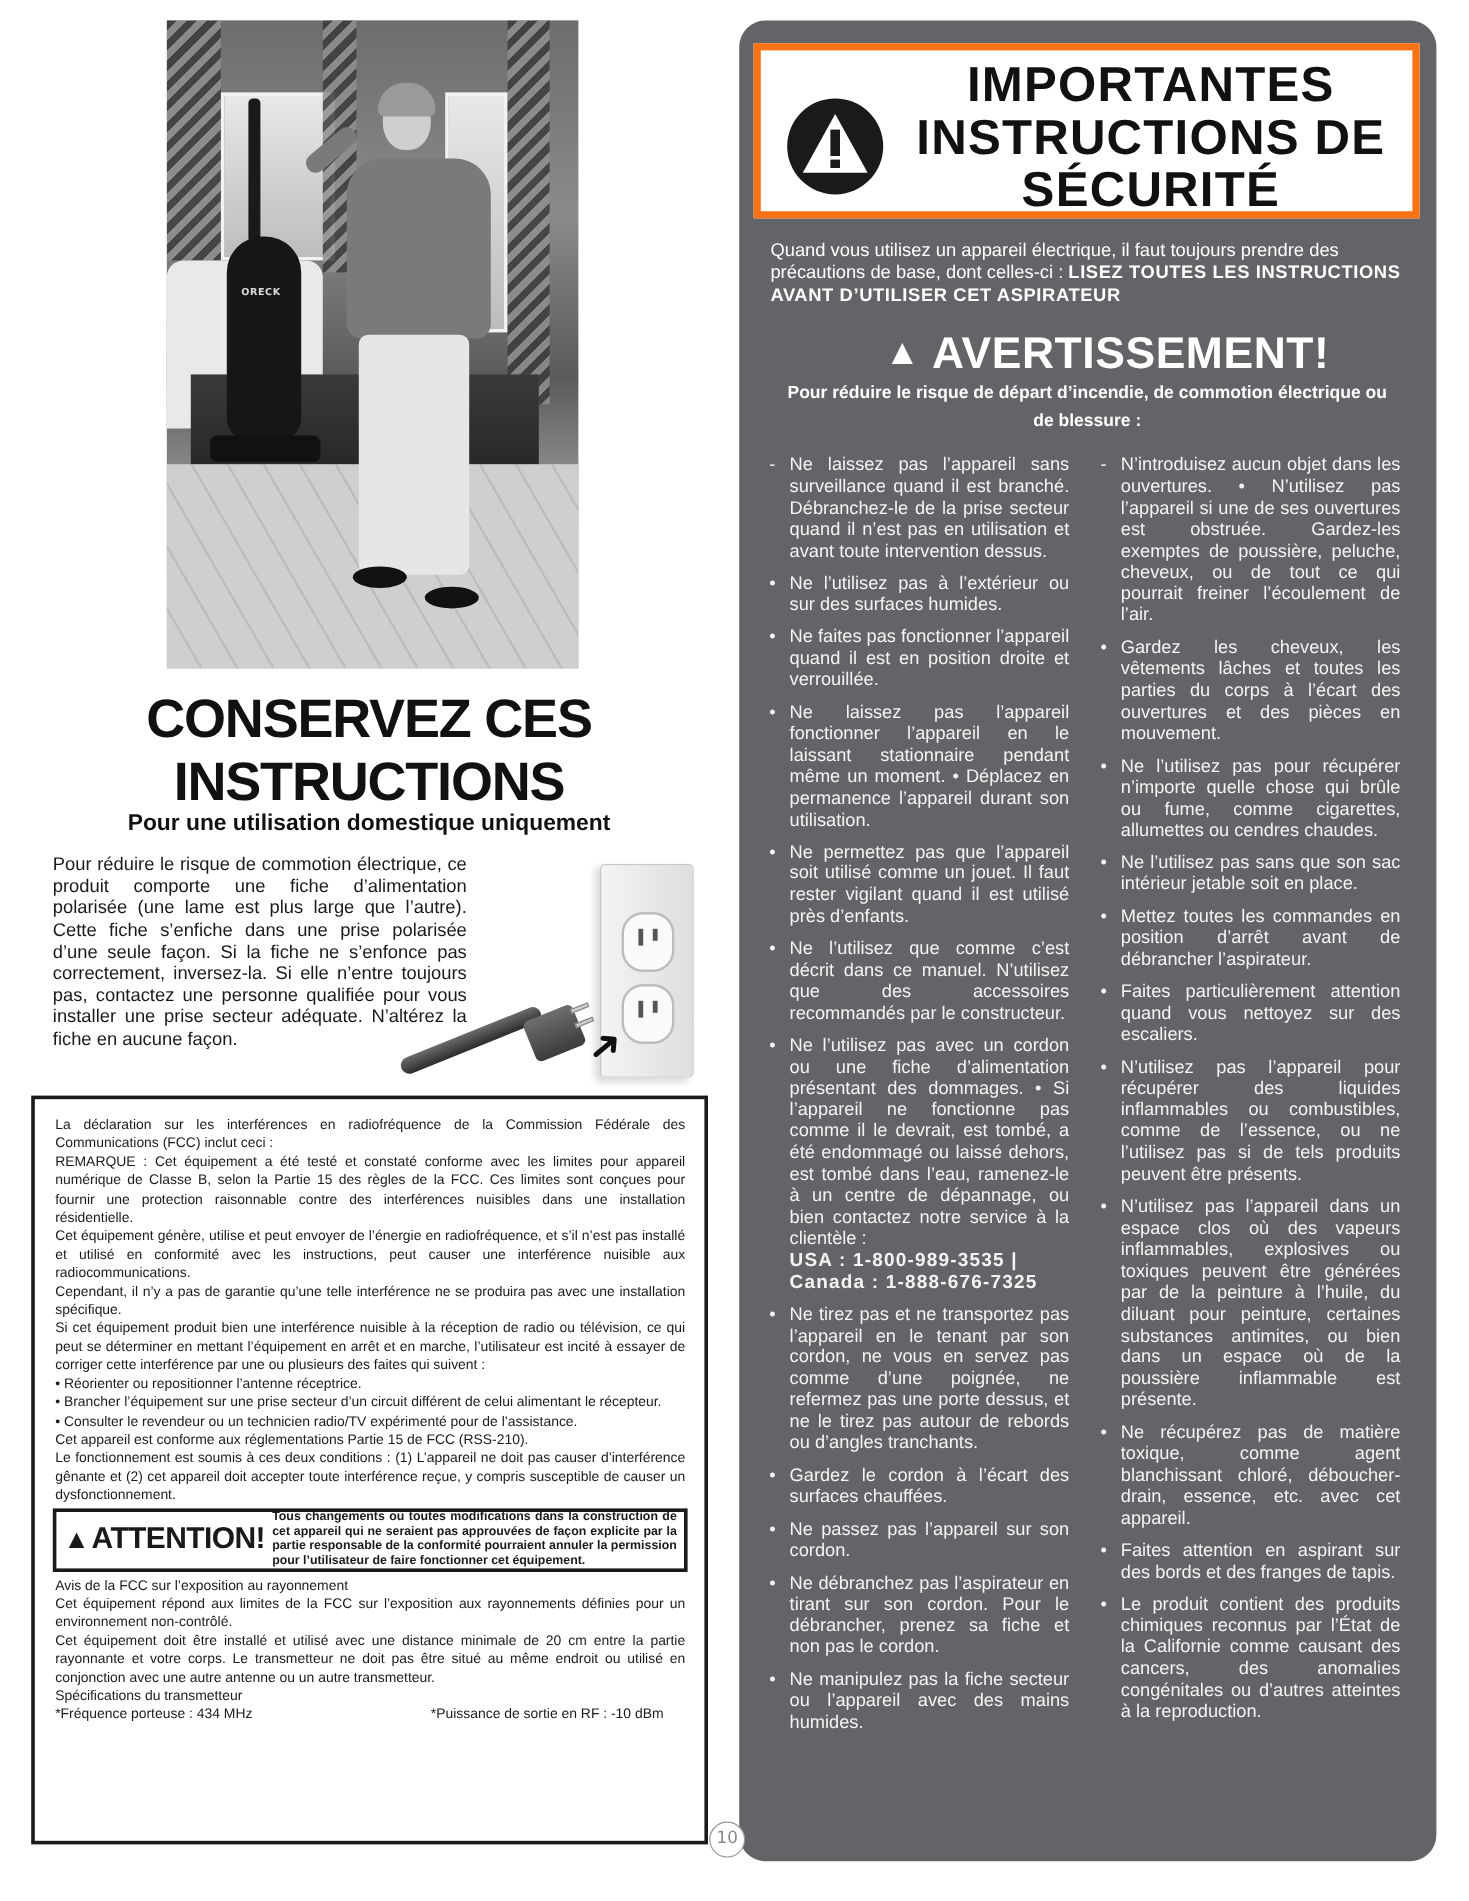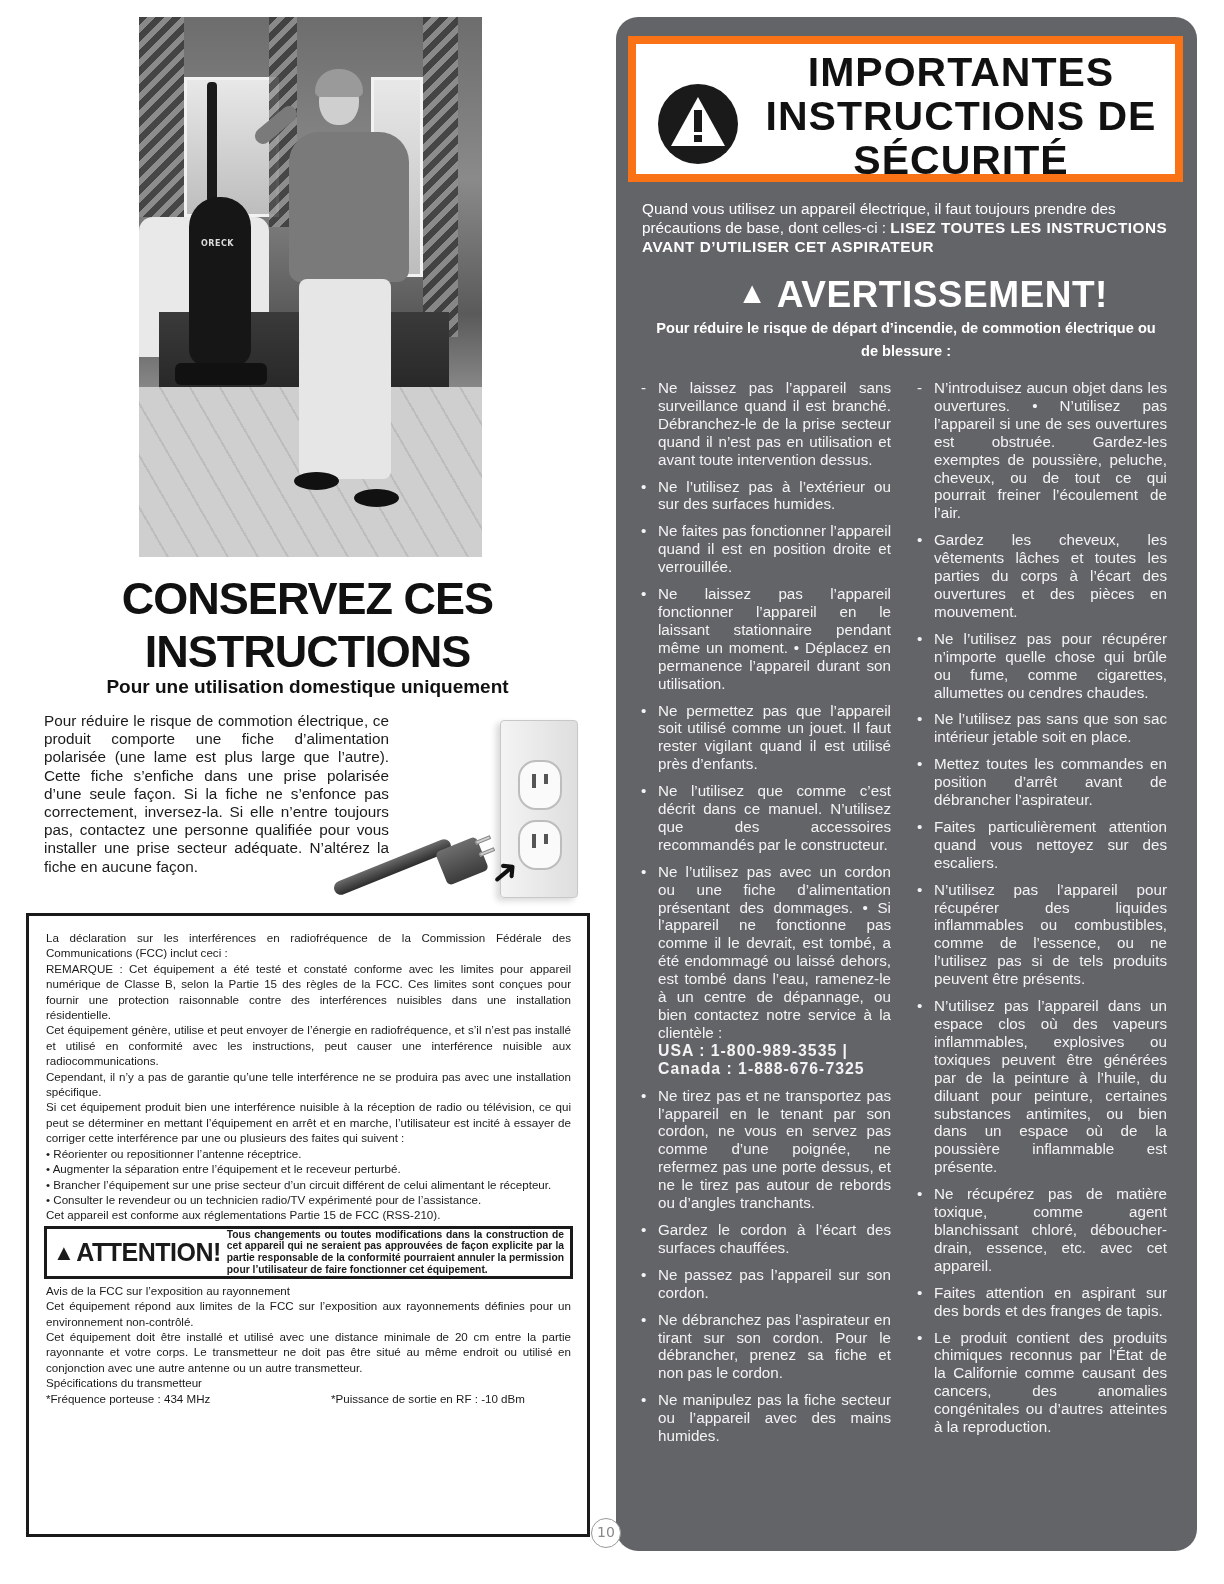--- a/index.html
+++ b/index.html
@@ -57,35 +57,35 @@
     border: 3px solid #1a1a1a; border-top-width: 3px; padding: 14px 16px 0 17px;
     font-family: "Liberation Sans", sans-serif; font-size: 11.6px; line-height: 15.4px; color: #1a1a1a;
   }
   .fcc-box p { text-align: justify; }
   .attention-box {
     margin: 3px -2px 4px -2px; border: 3px solid #1a1a1a; display: flex; align-items: center; padding: 2px 6px 2px 6px; height: 53px;
   }
   .attention-label { font-family: "Liberation Sans", sans-serif; font-weight: bold; font-size: 25px; letter-spacing: -.5px; white-space: nowrap; display: flex; align-items: center; margin-right: 6px; }
   .attention-label .tri { font-size: 22px; margin-right: 2px; }
   .attention-text { font-weight: bold; font-size: 10.3px; line-height: 11.8px; text-align: justify; }
-  .spec-row { display: flex; }
+  .spec-row { display: flex; gap: 28px; }
   .spec-row span:first-child { width: 285px; }
 
   .page-number {
     position: absolute; left: 591px; top: 1518px; width: 30px; height: 30px; border: 1.5px solid #999; border-radius: 50%;
     background: #fff; text-align: center; line-height: 27px; font-size: 14px; color: #888; z-index: 3;
   }
 
   
   .safety-panel {
     position: absolute; left: 616px; top: 17px; width: 581px; height: 1534px;
     background: #636468; border-radius: 22px; color: #ffffff;
   }
   .title-box {
-    position: absolute; left: 12px; top: 19px; width: 555px; height: 146px; background: #ffffff; border: 8px solid #f97316;
+    position: absolute; left: 12px; top: 19px; width: 555px; height: 146px; background: #ffffff; border: 6px solid #f97316;
   }
   .title-icon { position: absolute; left: 22px; top: 40px; width: 80px; height: 80px; background: #1a1a1a; border-radius: 50%; }
   .title-icon svg { position: absolute; left: 10px; top: 10px; }
   .title-text {
     position: absolute; left: 105px; top: 6px; width: 440px; text-align: center; color: #111;
     font-family: "Liberation Sans", sans-serif; font-weight: bold; font-size: 41px; line-height: 44px; letter-spacing: 1px;
   }
   .intro {
     position: absolute; left: 26px; top: 182px; width: 528px;
     font-family: "Liberation Sans", sans-serif; font-size: 15.3px; line-height: 19px; color: #fff;
@@ -157,24 +157,24 @@
   <div class="arrow-glyph">➜</div>
 </div>
 
 <div class="fcc-box">
   <p>La déclaration sur les interférences en radiofréquence de la Commission Fédérale des Communications (FCC) inclut ceci :</p>
   <p>REMARQUE : Cet équipement a été testé et constaté conforme avec les limites pour appareil numérique de Classe B, selon la Partie 15 des règles de la FCC. Ces limites sont conçues pour fournir une protection raisonnable contre des interférences nuisibles dans une installation résidentielle.</p>
   <p>Cet équipement génère, utilise et peut envoyer de l’énergie en radiofréquence, et s’il n’est pas installé et utilisé en conformité avec les instructions, peut causer une interférence nuisible aux radiocommunications.</p>
   <p>Cependant, il n’y a pas de garantie qu’une telle interférence ne se produira pas avec une installation spécifique.</p>
   <p>Si cet équipement produit bien une interférence nuisible à la réception de radio ou télévision, ce qui peut se déterminer en mettant l’équipement en arrêt et en marche, l’utilisateur est incité à essayer de corriger cette interférence par une ou plusieurs des faites qui suivent :</p>
   <p>• Réorienter ou repositionner l’antenne réceptrice.</p>
-  <p>• Augmenter la séparation entre l’équipement et le receveur perturbé.</p>
   <p>• Brancher l’équipement sur une prise secteur d’un circuit différent de celui alimentant le récepteur.</p>
   <p>• Consulter le revendeur ou un technicien radio/TV expérimenté pour de l’assistance.</p>
   <p>Cet appareil est conforme aux réglementations Partie 15 de FCC (RSS-210).</p>
+  <p>Le fonctionnement est soumis à ces deux conditions : (1) L’appareil ne doit pas causer d’interférence gênante et (2) cet appareil doit accepter toute interférence reçue, y compris susceptible de causer un dysfonctionnement.</p>
 
   <div class="attention-box">
     <div class="attention-label">
       <span class="tri">▲</span>
       <span>ATTENTION!</span>
     </div>
     <div class="attention-text">Tous changements ou toutes modifications dans la construction de cet appareil qui ne seraient pas approuvées de façon explicite par la partie responsable de la conformité pourraient annuler la permission pour l’utilisateur de faire fonctionner cet équipement.</div>
   </div>
 
   <p>Avis de la FCC sur l’exposition au rayonnement</p>

